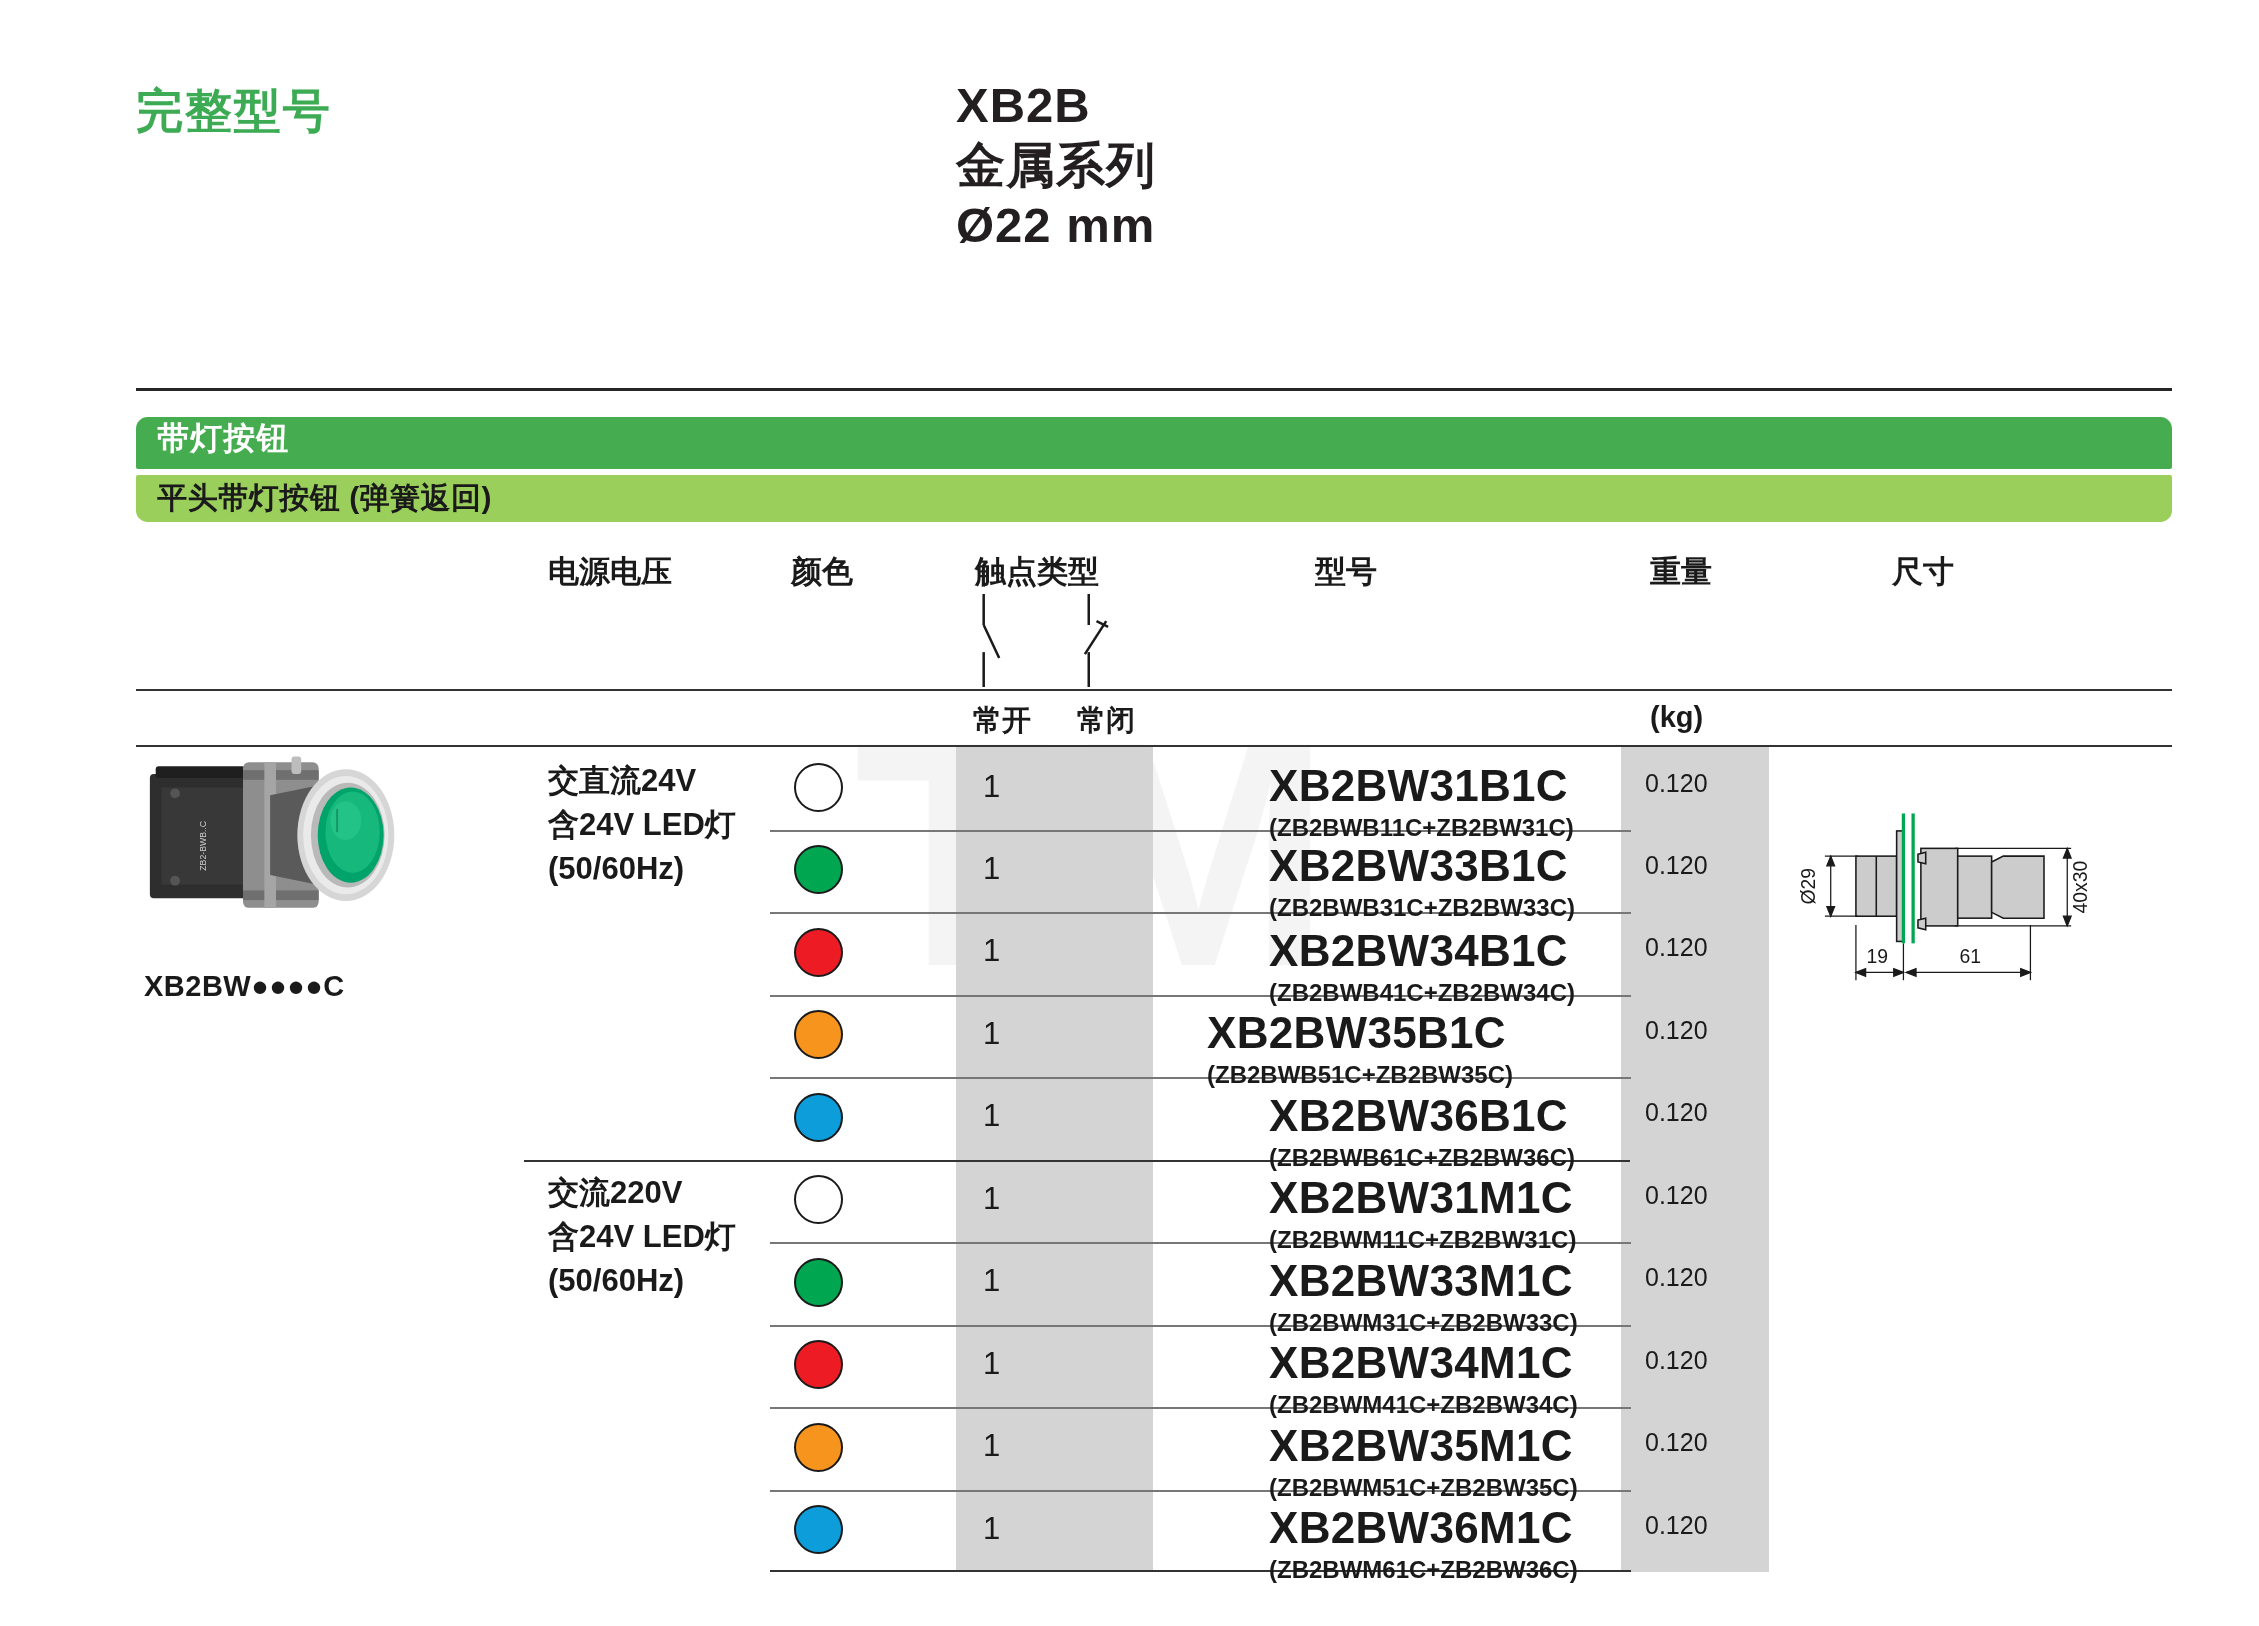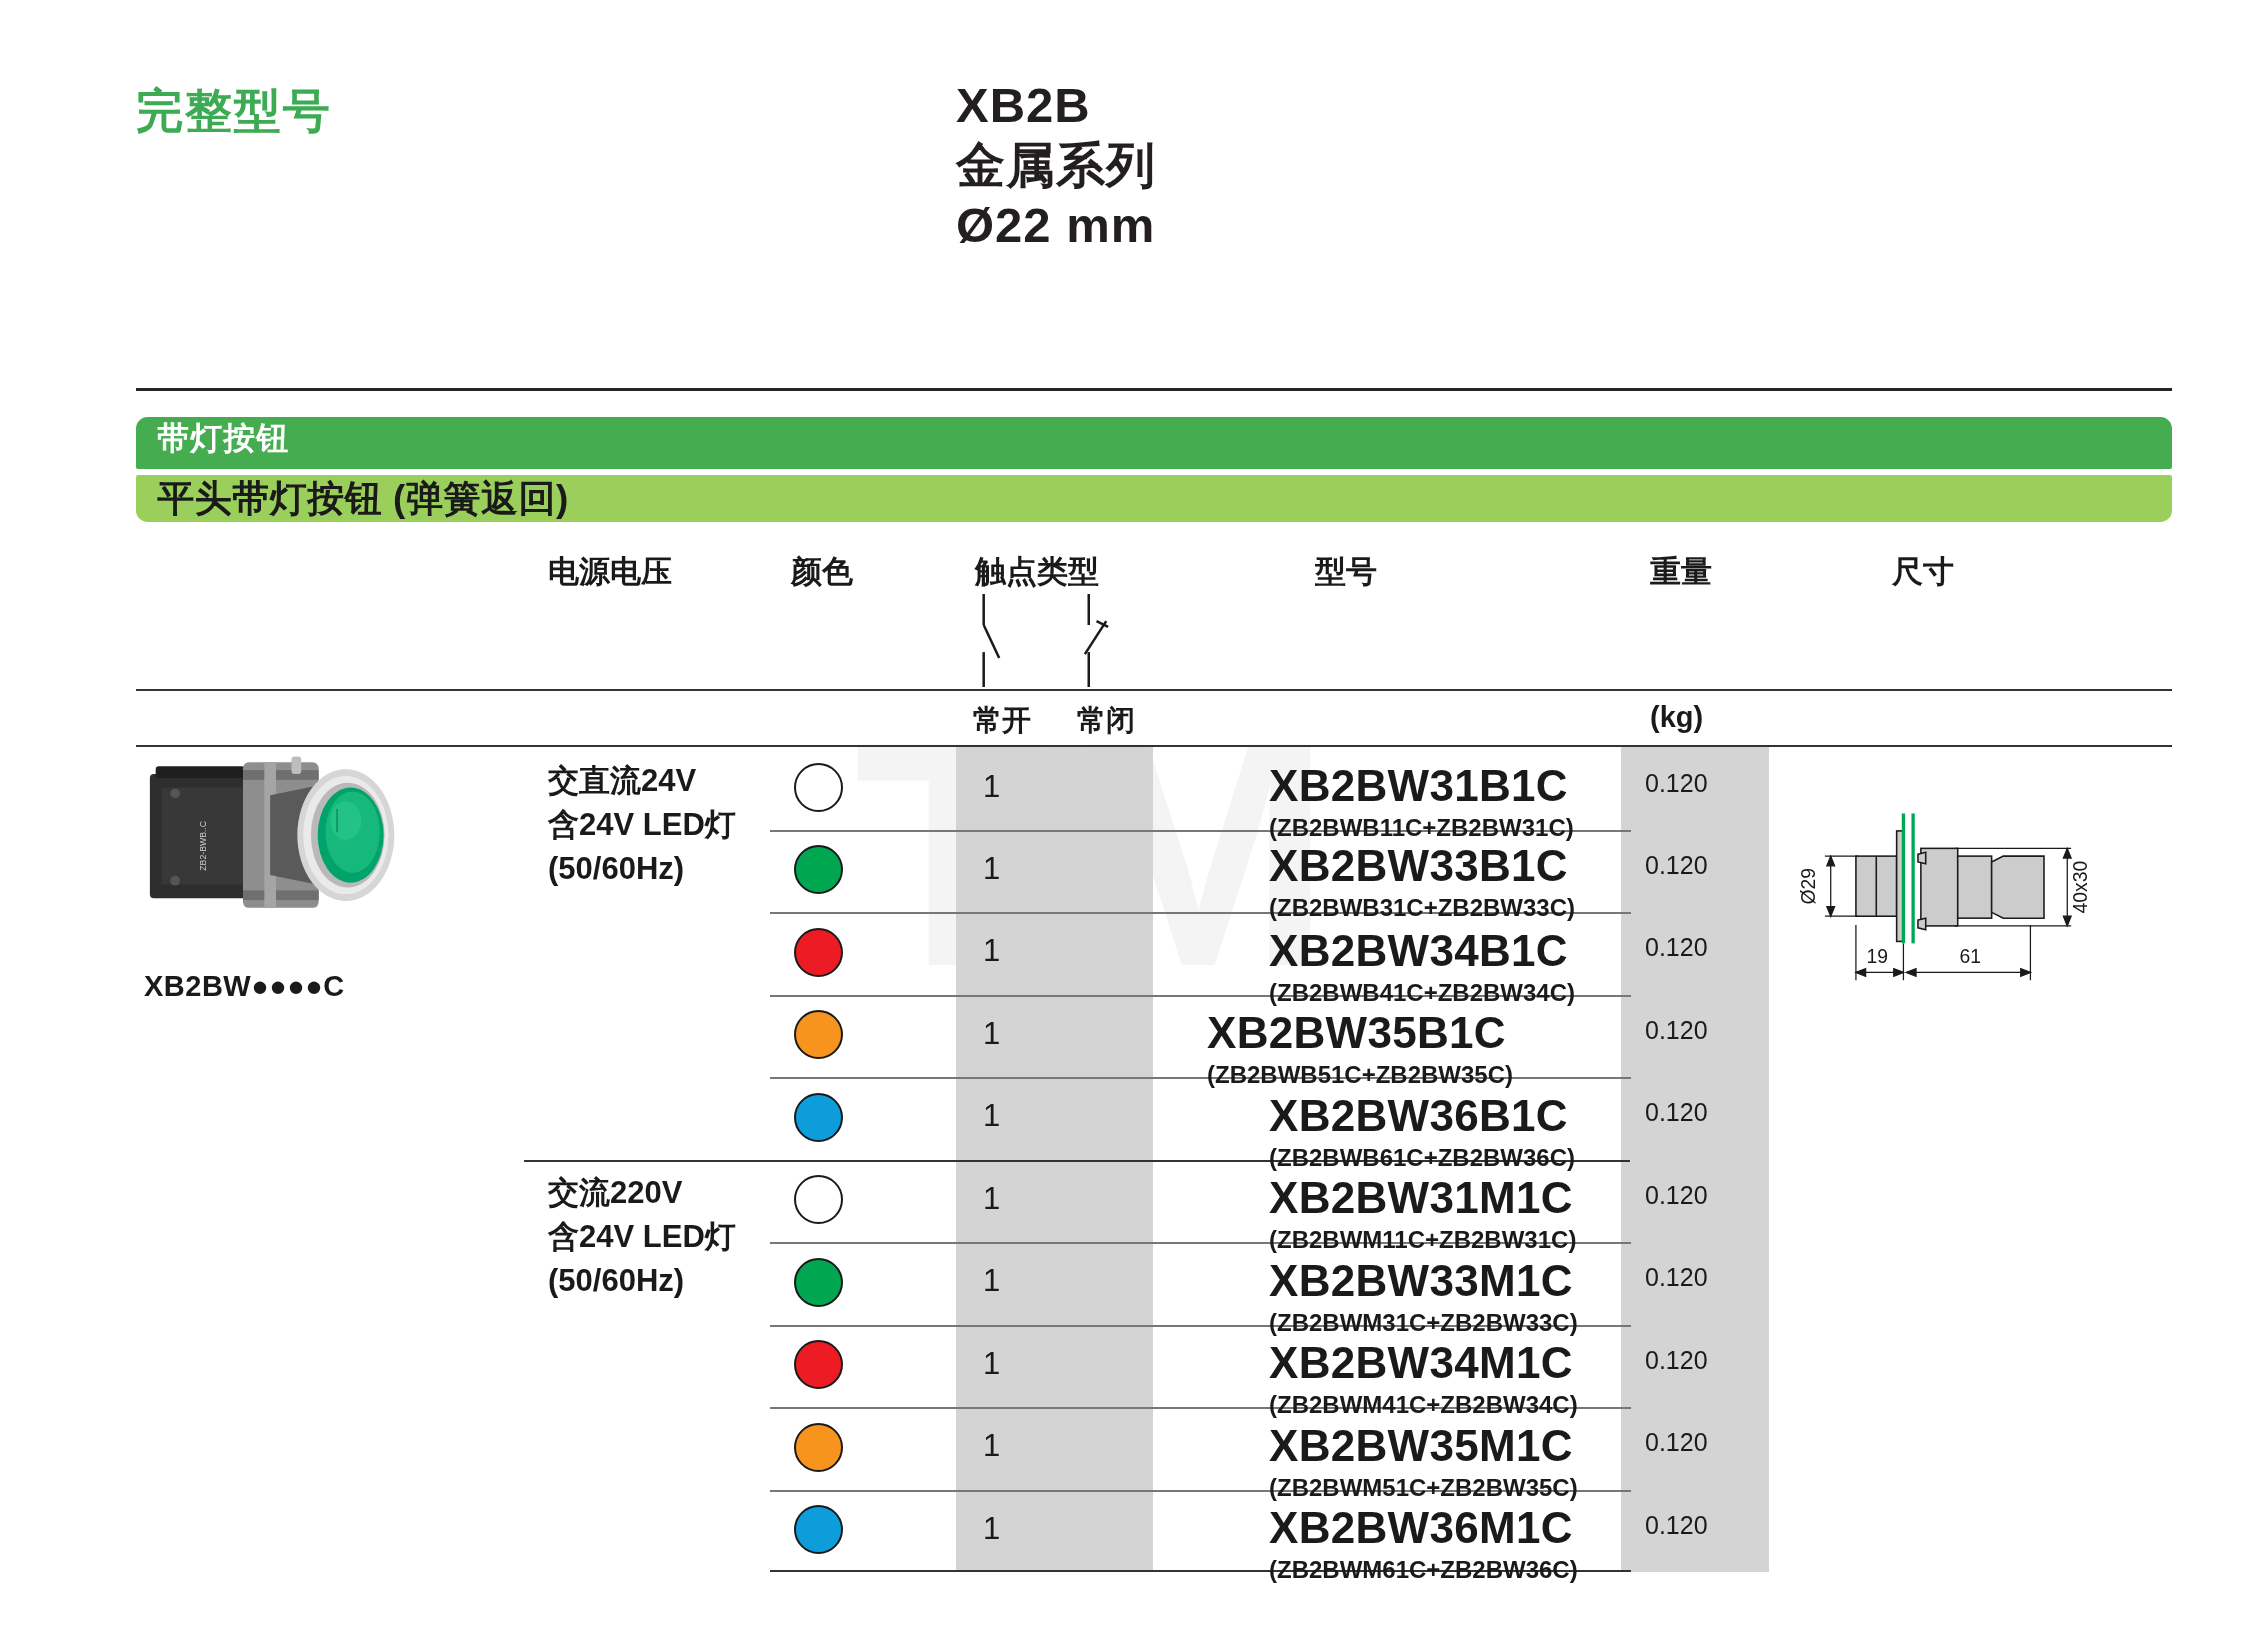--- a/index.html
+++ b/index.html
@@ -39,21 +39,21 @@
   }
   .banner-dark span{
     color:#ffffff;font-size:32px;font-weight:700;margin-left:21.3px;letter-spacing:1px;
   }
   .banner-light{
     position:absolute;left:136px;top:475px;width:2036px;height:47px;
     background:#9bcf5c;border-radius:1.9px 1.9px 11.6px 11.6px;
     display:flex;align-items:center;
   }
   .banner-light span{
-    color:#1a1a1a;font-size:37px;font-weight:700;margin-left:21.3px;letter-spacing:0.5px;
+    color:#1a1a1a;font-size:30px;font-weight:700;margin-left:21.3px;letter-spacing:0.5px;
   }
 
   
   .watermark{
     position:absolute;left:854px;top:670px;
     font-size:320px;font-weight:700;color:#f4f4f4;
     letter-spacing:15.5px;user-select:none;pointer-events:none;
     z-index:0;
   }
 

